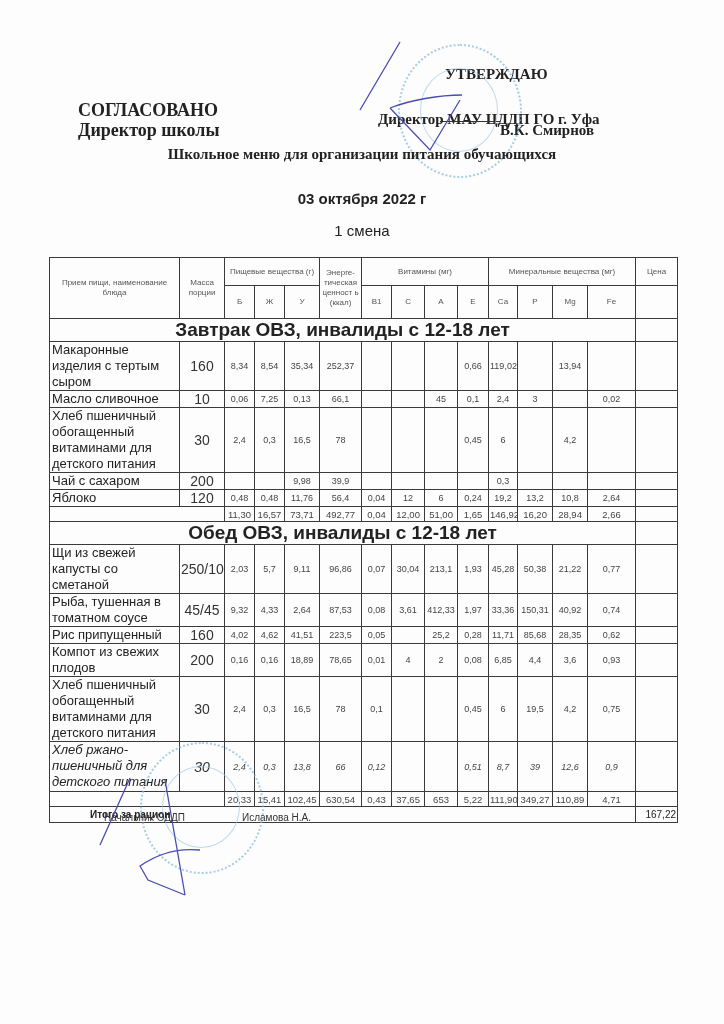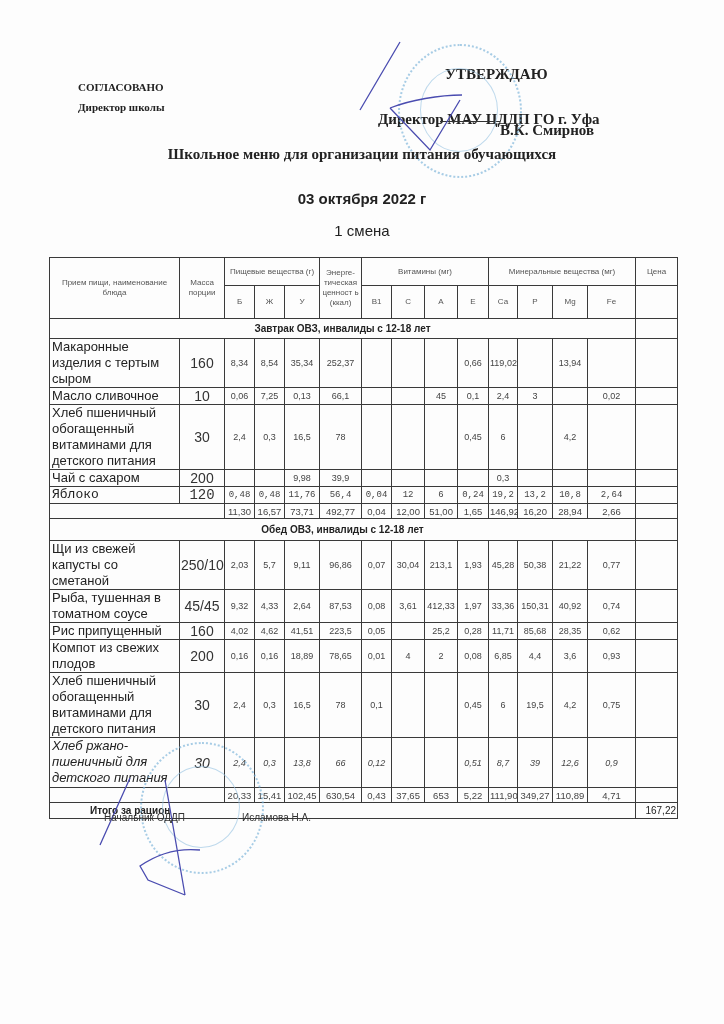--- a/index.html
+++ b/index.html
@@ -1,33 +1,33 @@
 <!DOCTYPE html>
 <html><head>
 <meta charset="utf-8">
 <style>
   html, body { margin: 0; padding: 0; }
   body { width: 724px; height: 1024px; background: #fdfdfd; position: relative; overflow: hidden; font-family: "Liberation Sans", sans-serif; color: #222; }
   .serif { font-family: "Liberation Serif", serif; font-weight: bold; }
   .abs { position: absolute; }
-  #agreed { left: 78px; top: 77px; font-size: 11px; line-height: 20px; }
+  #agreed { left: 78px; top: 100px; font-size: 18px; line-height: 20px; }
   #approve { left: 378px; top: 64px; font-size: 15px; line-height: 20px; width: 250px; }
   #approve .a1 { position: absolute; left: 67px; top: 0; white-space: nowrap; }
   #approve .a2 { position: absolute; left: 0; top: 20px; white-space: nowrap; margin-top: 25px; }
   #approve .a3 { position: absolute; left: 122px; top: 40px; white-space: nowrap; margin-top: 16px; }
   #approve .sigline { position: absolute; left: 62px; top: 57px; width: 60px; border-bottom: 1px solid #333; }
   #title { left: 0; width: 724px; top: 146px; text-align: center; font-size: 15px; }
   #date { left: 0; width: 724px; top: 190px; text-align: center; font-size: 15px; font-weight: bold; }
   #shift { left: 0; width: 724px; top: 222px; text-align: center; font-size: 15px; font-weight: normal; }
   table.menu { position: absolute; left: 49px; top: 257px; border-collapse: collapse; table-layout: fixed; width: 628px; }
   table.menu td { border: 1px solid #3a3a3a; padding: 0 1px; text-align: center; vertical-align: middle; font-size: 9px; color: #444; overflow: hidden; }
   table.menu td.h { font-size: 8px; color: #555; line-height: 10px; }
   table.menu td.name { text-align: left; font-size: 13px; color: #222; line-height: 16px; padding-left: 2px; vertical-align: top; }
   table.menu td.mass { font-size: 14px; color: #333; }
-  table.menu td.sec { font-size: 10px; font-weight: bold; color: #222; text-align: center; }
+  table.menu td.sec { font-size: 19px; font-weight: bold; color: #222; text-align: center; }
   table.menu td.tot { font-size: 9.5px; }
   table.menu td.grand { text-align: left; padding-left: 40px; font-weight: bold; font-size: 10px; color: #222; }
   table.menu td.gval { text-align: right; font-weight: normal; font-size: 10px; color: #222; }
   #footer { left: 96px; top: 812px; font-size: 10px; color: #333; padding-left: 8px; }
   #footer .n2 { position: absolute; left: 146px; top: 0; white-space: nowrap; }
   .stamp { position: absolute; border-radius: 50%; border: 2px dotted #7ab3d9; opacity: 0.65; }
   .stamp.inner { border: 1px solid #9cc6e3; }
 </style>
 </head>
 <body>
@@ -163,21 +163,21 @@
         <td></td>
         <td></td>
         <td></td>
         <td></td>
         <td>0,3</td>
         <td></td>
         <td></td>
         <td></td>
         <td></td>
       </tr>
-      <tr style="height: 16px; font-family: Liberation Mono, monospace;">
+      <tr style="height: 16px;">
         <td class="name">Яблоко</td>
         <td class="mass">120</td>
         <td>0,48</td>
         <td>0,48</td>
         <td>11,76</td>
         <td>56,4</td>
         <td>0,04</td>
         <td>12</td>
         <td>6</td>
         <td>0,24</td>

